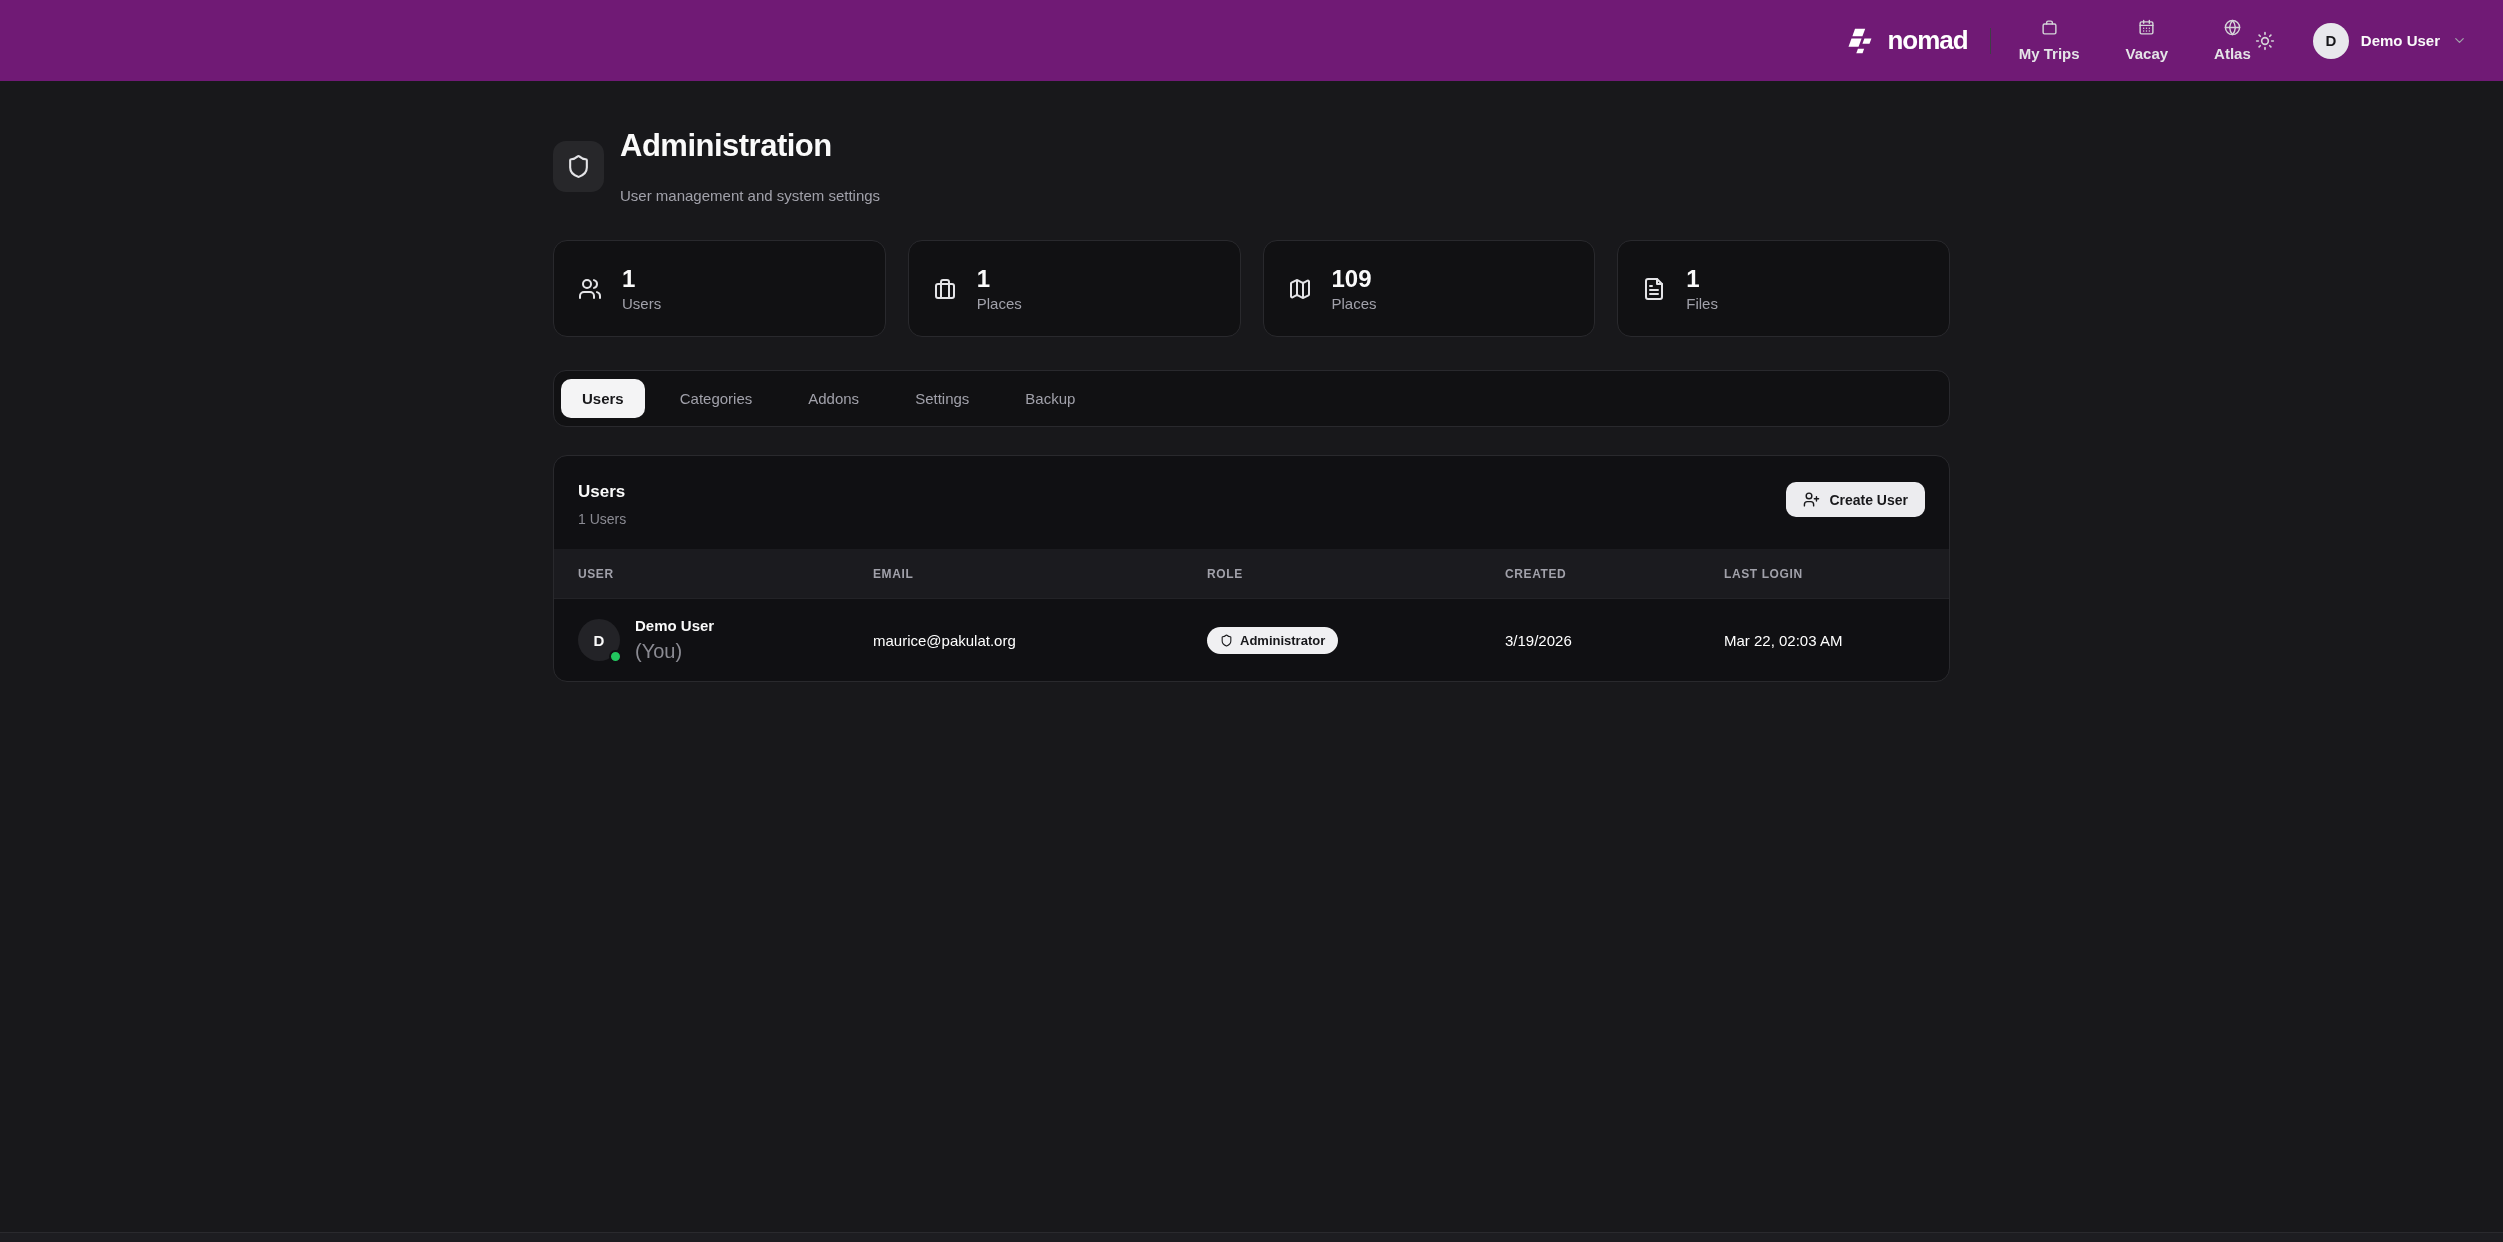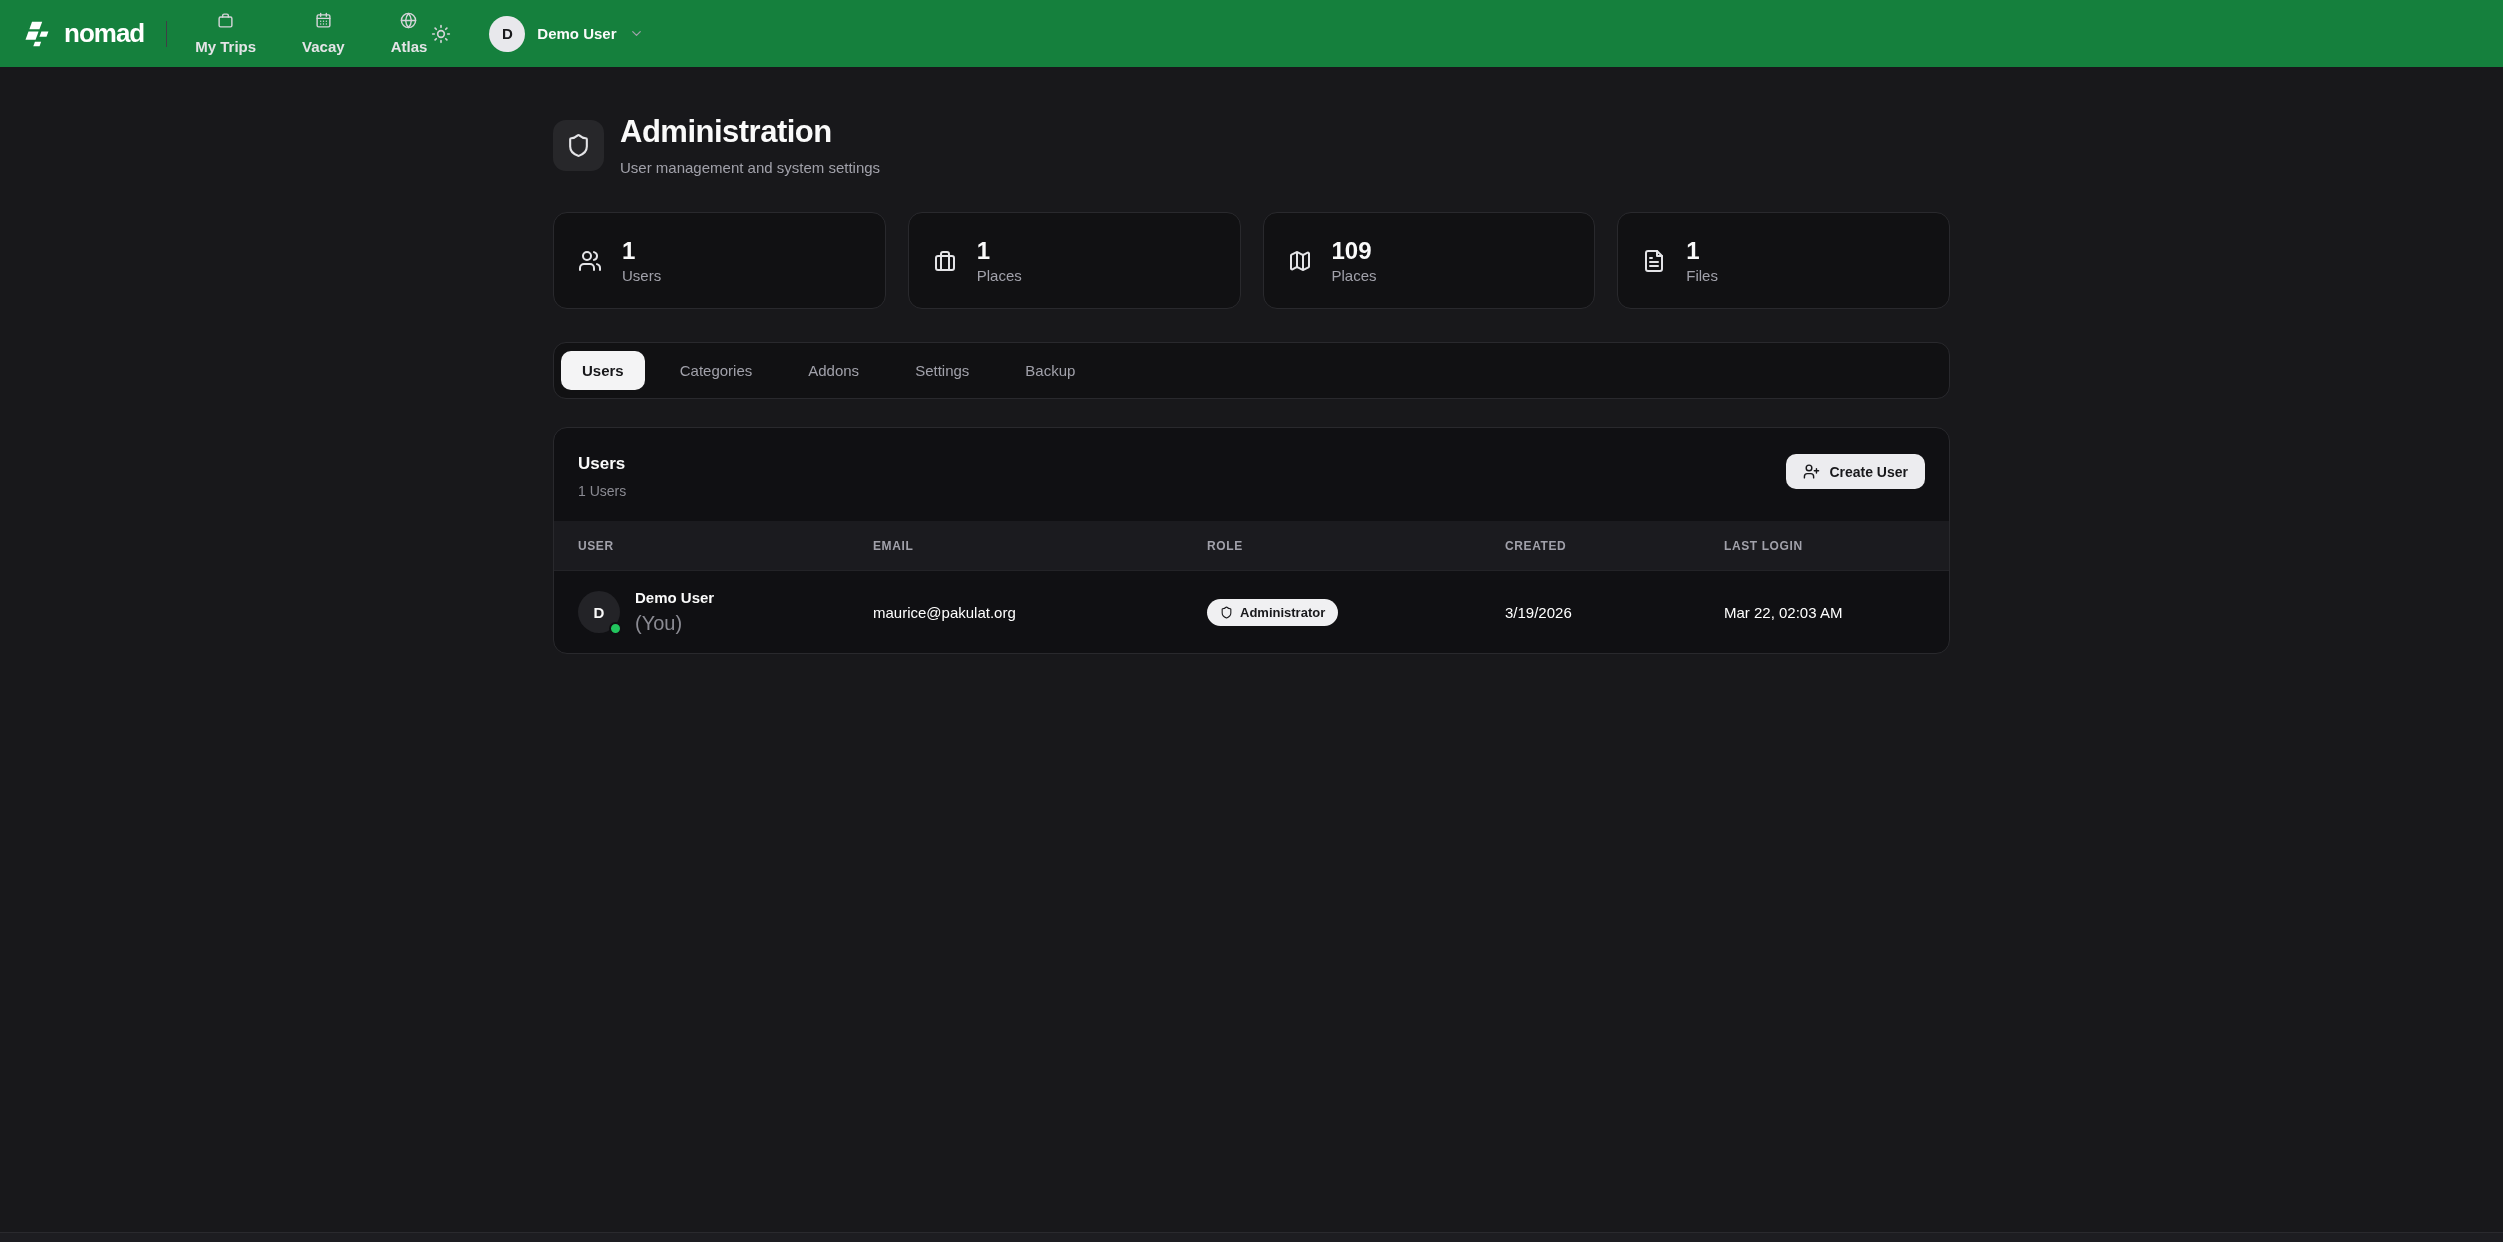--- a/index.html
+++ b/index.html
@@ -6,22 +6,22 @@
   html,body { width:2503px; height:1242px; overflow:hidden; }
   body {
     font-family:"Liberation Sans","DejaVu Sans",sans-serif;
     background:#18181b; color:#fafafa;
     position:relative;
   }
   svg { display:block; }
 
   
   .navbar {
-    height:67px; background:#15803d;
-    display:flex; align-items:center; justify-content:flex-start;
+    height:81px; background:#701a75;
+    display:flex; align-items:center; justify-content:flex-end;
     padding:0 36px 0 24px;
   }
   .nav-left { display:flex; align-items:center; }
   .brand { display:flex; align-items:center; gap:10px; cursor:pointer; }
   .brand-word { font-size:26px; font-weight:800; letter-spacing:-1px; color:#ffffff; }
   .nav-divider { width:1px; height:26px; background:#3f3f46; margin:0 28px 0 22px; }
   .nav-items { display:flex; align-items:center; gap:46px; }
   .nav-item { display:flex; align-items:center; gap:9px; color:#e4e4e7; font-size:15px; font-weight:600; cursor:pointer;flex-direction:column; }
   .nav-item svg { color:#d4d4d8; }
   .nav-right { display:flex; align-items:center; gap:34px; }
@@ -37,21 +37,21 @@
 
   
   .container { width:1397px; margin:0 auto; padding-top:48px; }
 
   .page-header { display:flex; align-items:center; gap:16px; margin-bottom:36px; }
   .page-icon {
     width:51px; height:51px; border-radius:13px; background:#27272a;
     display:flex; align-items:center; justify-content:center; color:#e4e4e7;
   }
   .page-title { font-size:31px; font-weight:800; letter-spacing:-0.5px; line-height:1.1; }
-  .page-subtitle { font-size:15px; color:#a1a1aa; margin-top:10px; }
+  .page-subtitle { font-size:15px; color:#a1a1aa; margin-top:24px; }
 
   
   .stats { display:grid; grid-template-columns:repeat(4,1fr); gap:22px; margin-bottom:33px; }
   .stat-card {
     height:97px; background:#111113; border:1px solid #29292d; border-radius:14px;
     display:flex; align-items:center; padding:0 24px; gap:20px;
   }
   .stat-card svg { color:#e4e4e7; flex:none; }
   .stat-value { font-size:24px; font-weight:700; line-height:1.15; }
   .stat-label { font-size:15px; color:#a1a1aa; margin-top:3px; }

